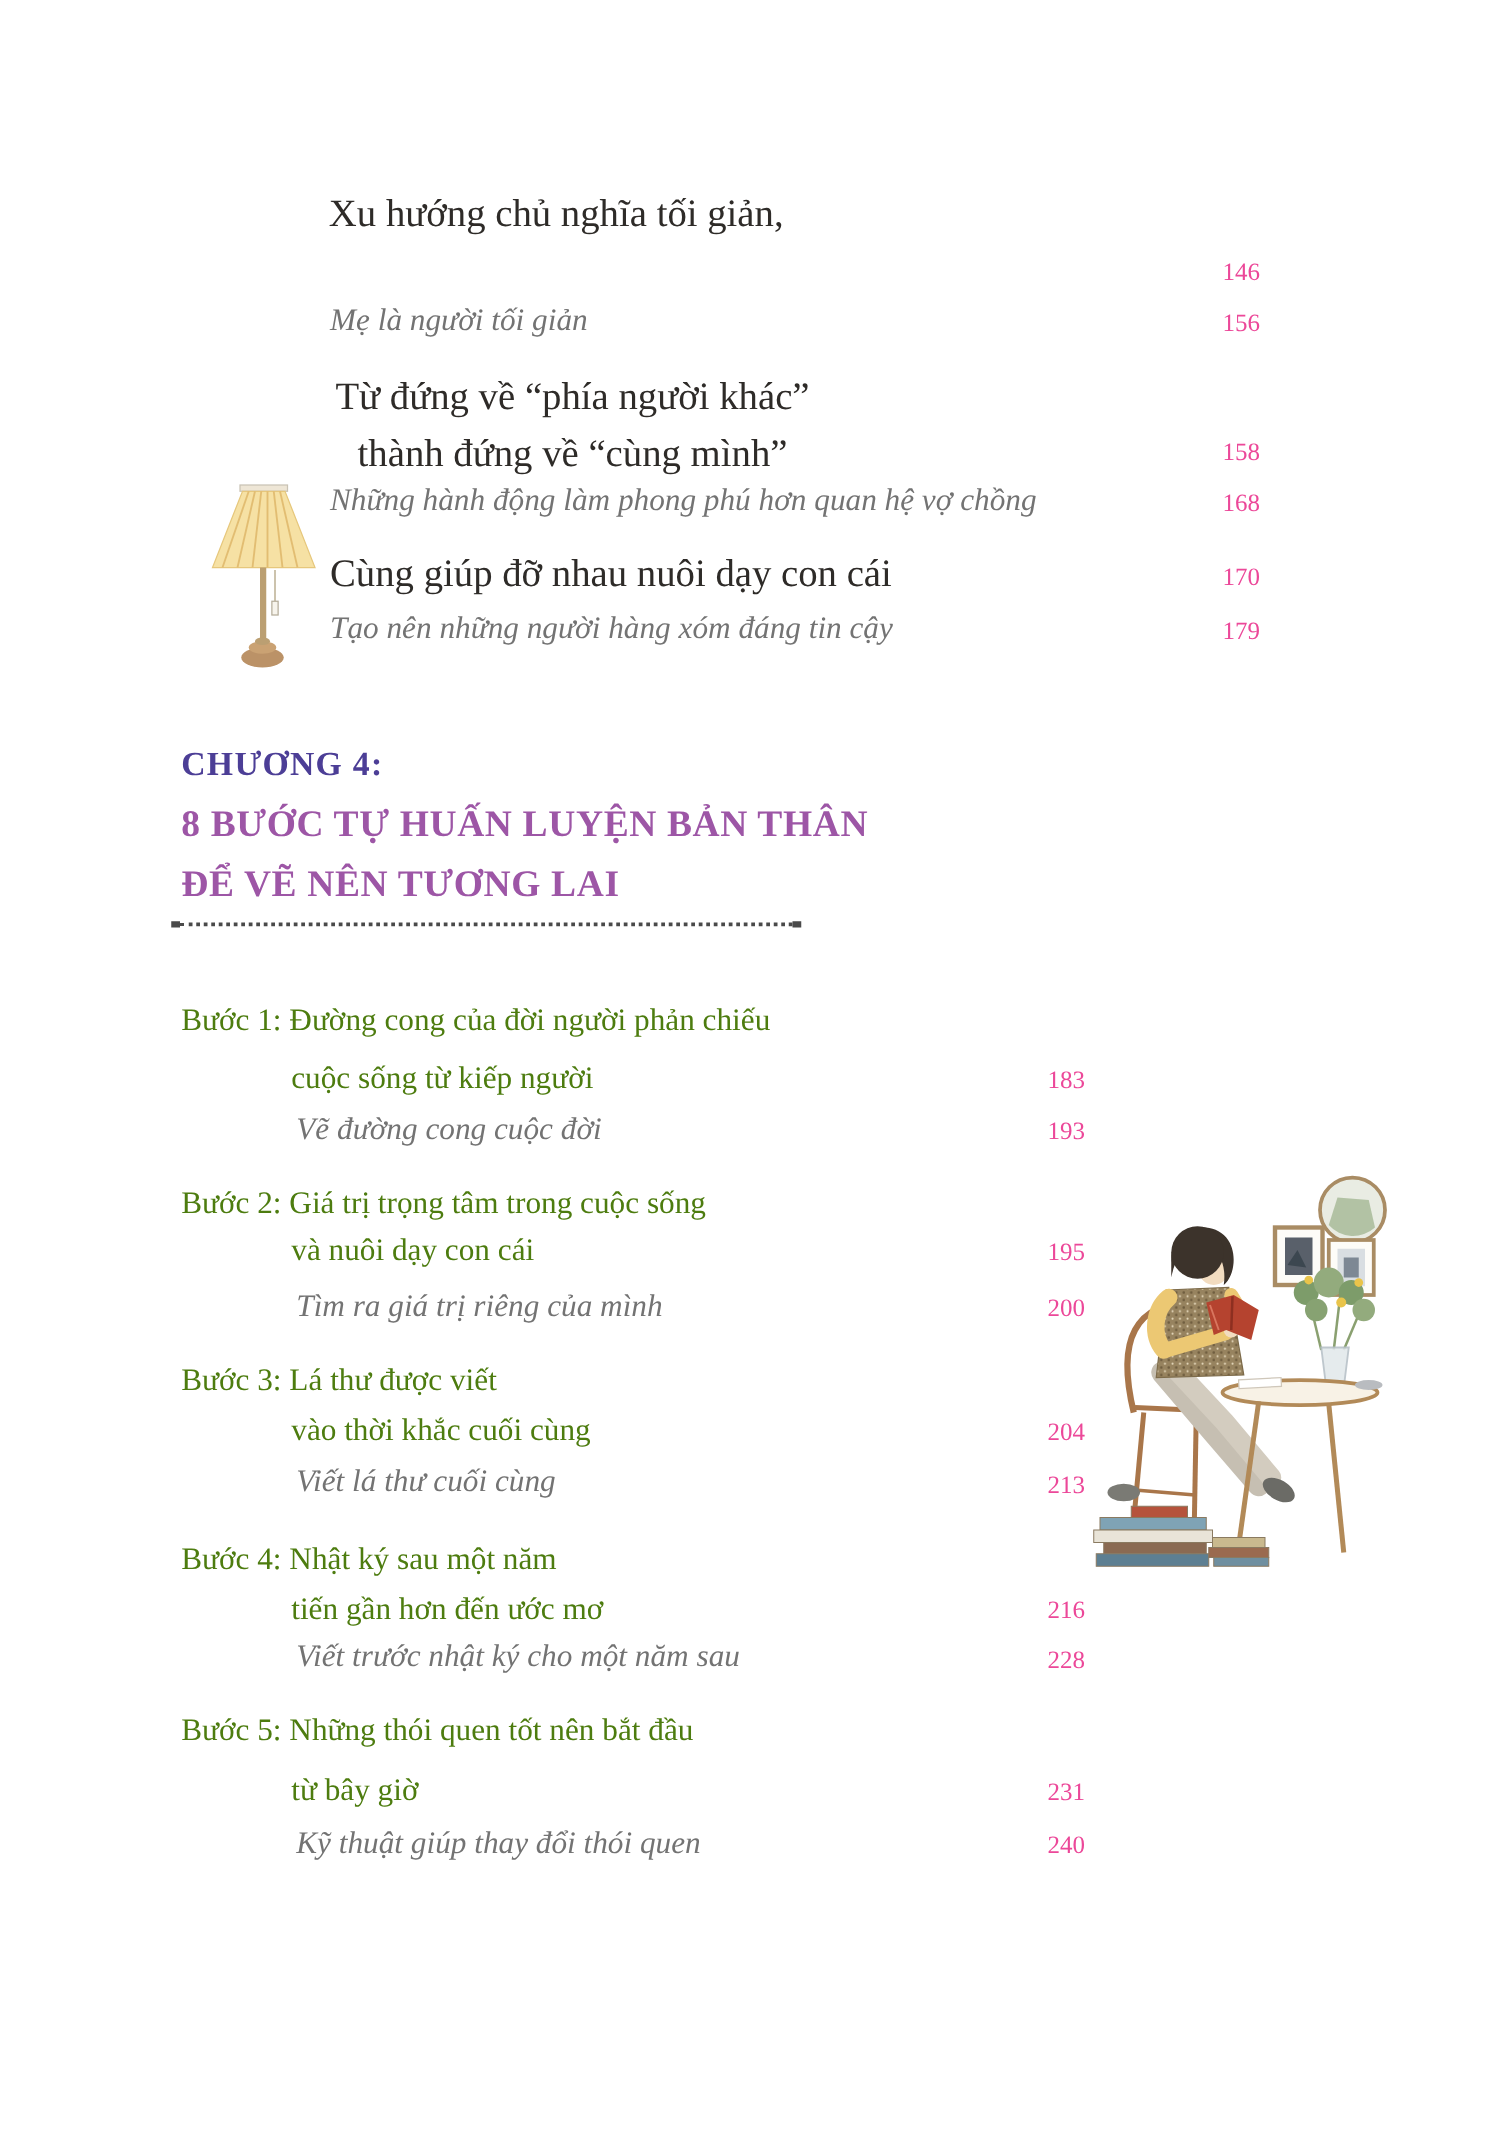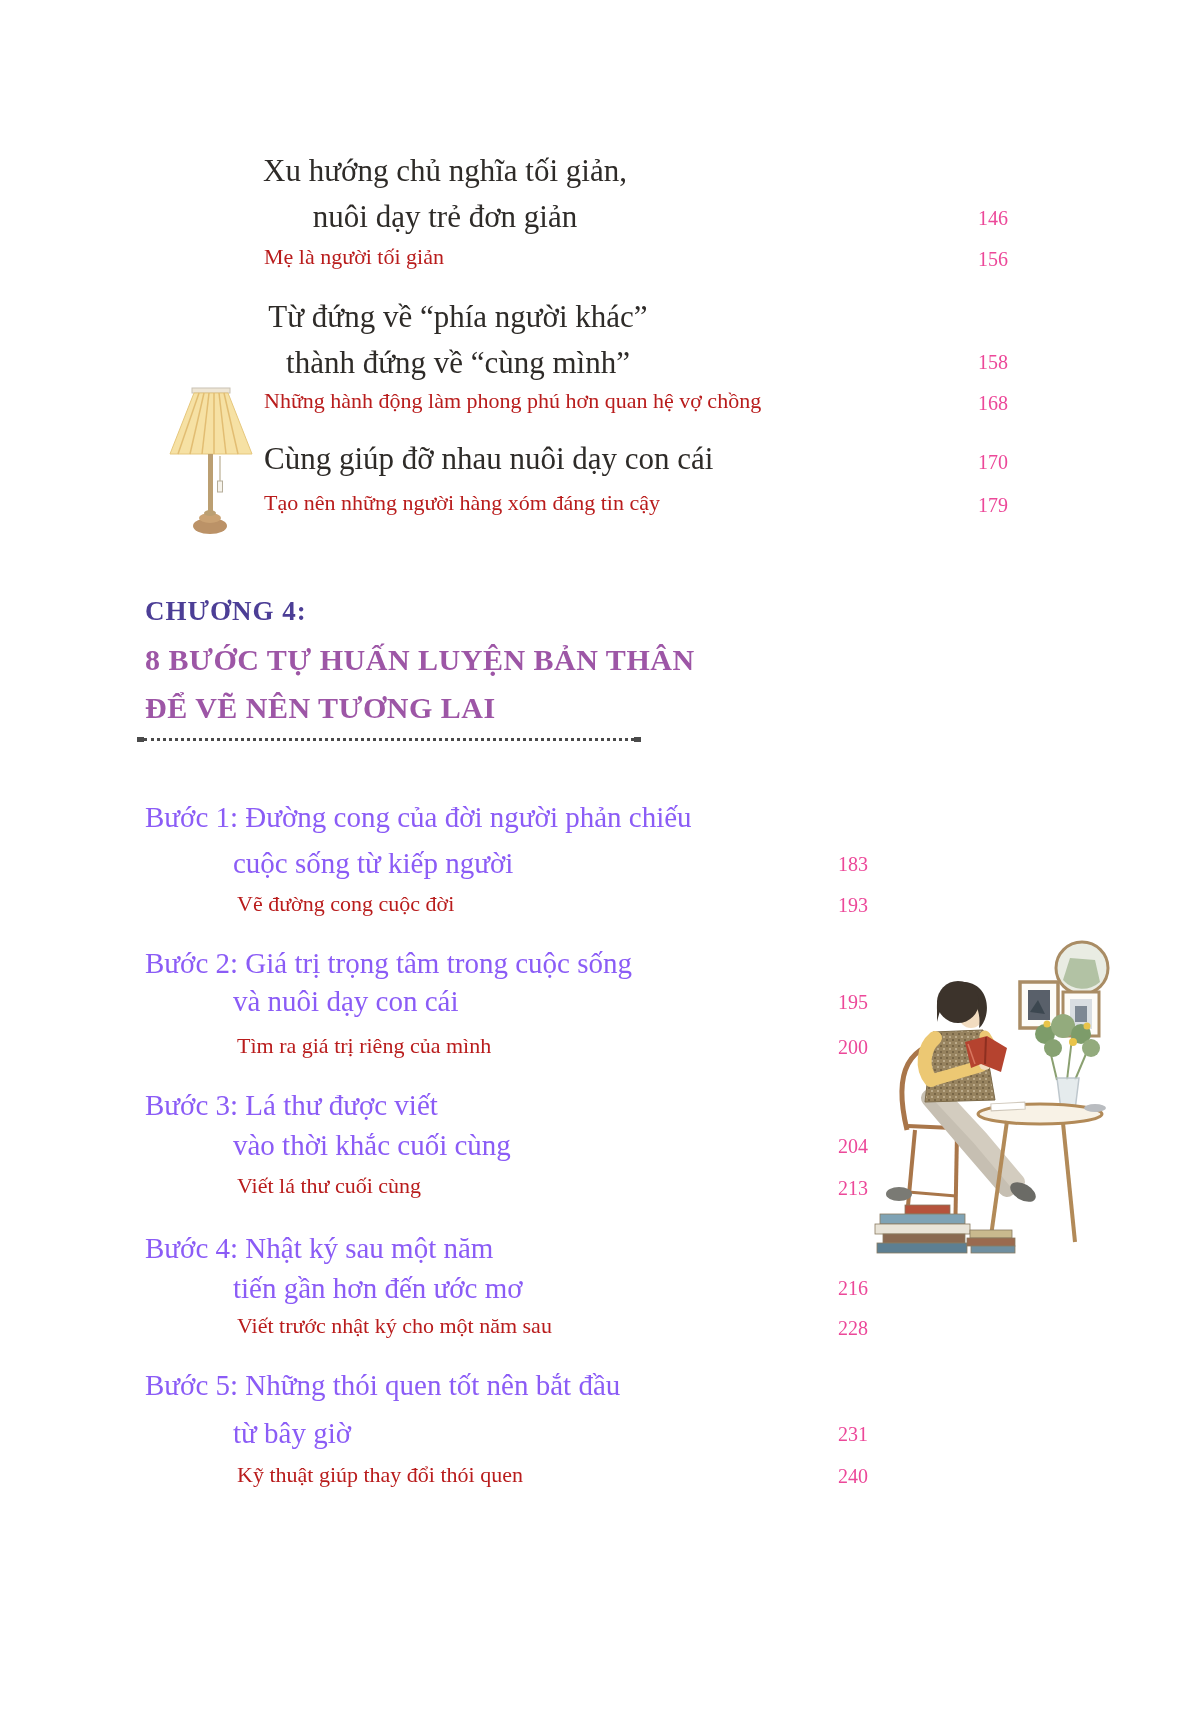--- a/index.html
+++ b/index.html
@@ -2,39 +2,38 @@
 <html><head>
 <meta charset="utf-8">
 <style>
   html,body{margin:0;padding:0;}
   body{
     width:1200px;height:1725px;background:#ffffff;position:relative;
     font-family:"Liberation Serif","DejaVu Serif",serif;
   }
   .abs{position:absolute;}
   .title-line{font-size:31px;line-height:46px;color:#2e2b28;}
-  .step-line{font-size:29px;line-height:40px;color:#8b5cf6;}
-  .sub{font-size:22px;line-height:34px;color:#b91c1c;}
+  .step-line{font-size:25px;line-height:40px;color:#4d7c0f;}
+  .sub{font-style:italic;font-size:25px;line-height:34px;color:#737373;}
   .num{font-size:20px;line-height:32px;color:#ec4899;text-align:center;}
   .centered{text-align:center;}
   .chapter-label{font-size:27px;font-weight:bold;color:#4c3e96;letter-spacing:1px;margin-top:16px;}
   .chapter-title{font-size:30px;font-weight:bold;color:#9d56a6;letter-spacing:.5px;line-height:44px;}
   .dotted-rule{border-top:3px dotted #4a4a4a;height:0;}
   .dotted-rule::before,.dotted-rule::after{
     content:"";position:absolute;top:-4px;width:7px;height:5px;background:#4a4a4a;
   }
   .dotted-rule::before{left:-7px;}
   .dotted-rule::after{right:-7px;}
 </style>
 </head>
 <body>
 
 <div class="abs centered" style="left:240px;top:148px;width:410px">
   <div class="title-line">Xu hướng chủ nghĩa tối giản,</div>
-  <div class="title-line">nuôi dạy trẻ đơn giản</div>
 </div>
 <div class="abs sub" style="left:264px;top:240px">Mẹ là người tối giản</div>
 <div class="abs num" style="right:192px;top:202px">146</div>
 <div class="abs num" style="right:192px;top:243px">156</div>
 
 <div class="abs centered" style="left:240px;top:294px;width:436px">
   <div class="title-line">Từ đứng về “phía người khác”</div>
   <div class="title-line">thành đứng về “cùng mình”</div>
 </div>
 <div class="abs sub" style="left:264px;top:384px">Những hành động làm phong phú hơn quan hệ vợ chồng</div>

